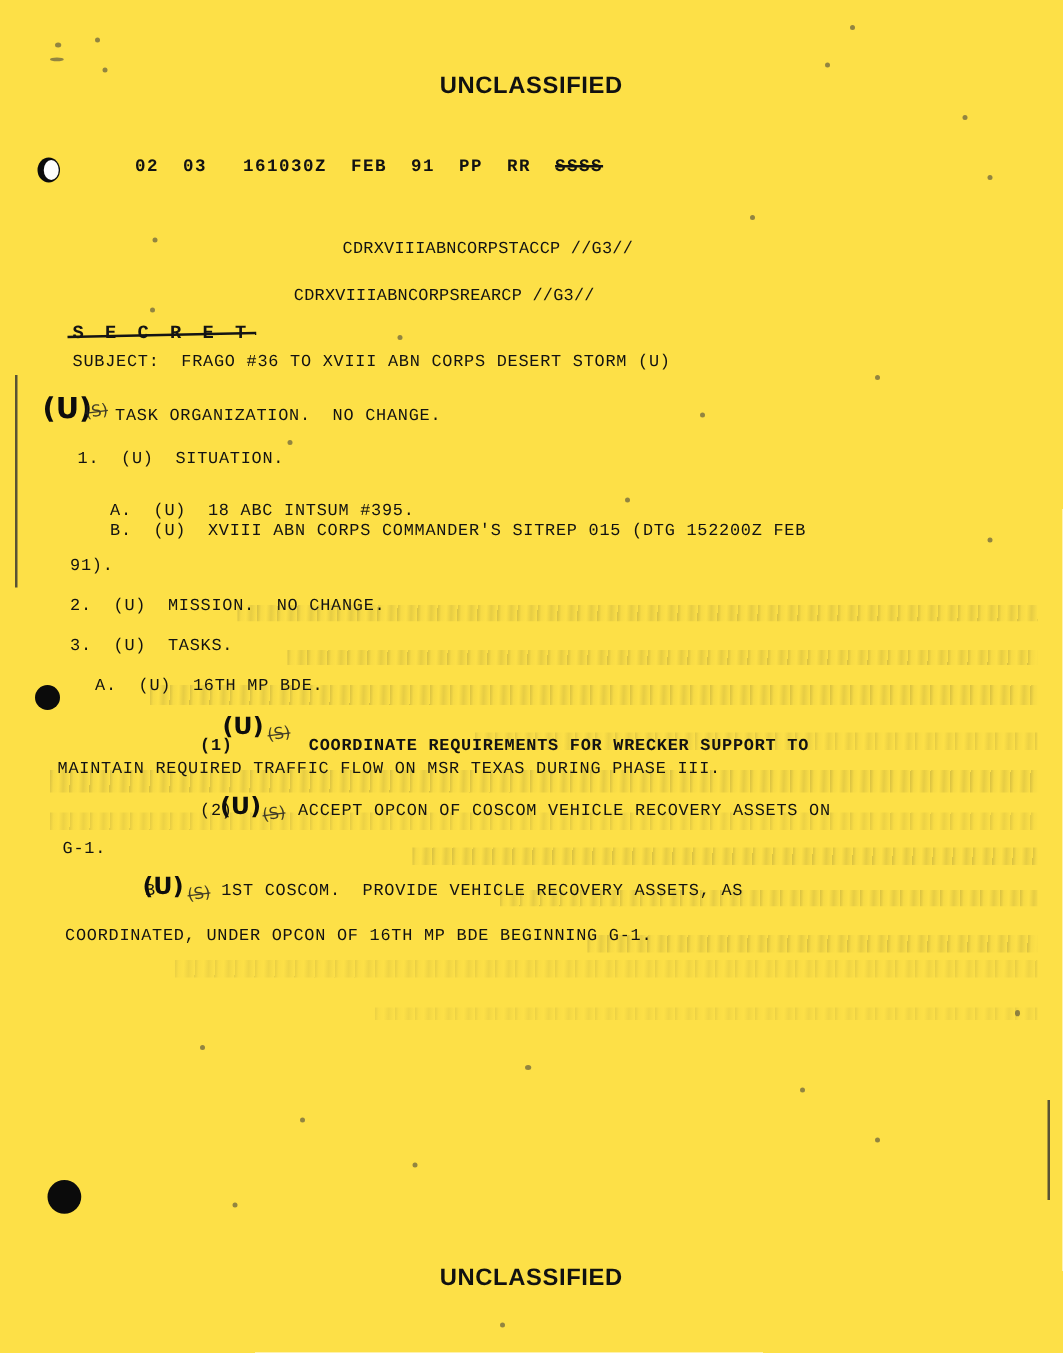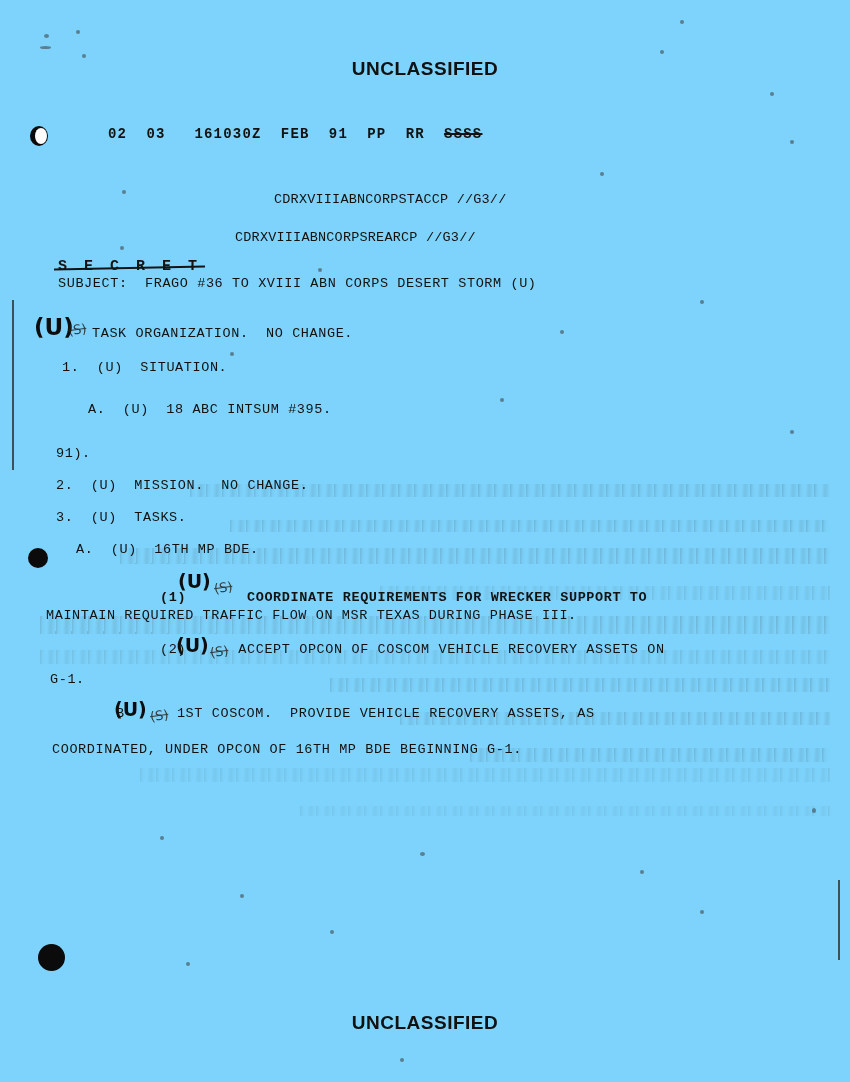--- a/index.html
+++ b/index.html
@@ -13,21 +13,21 @@
     position: relative;
     overflow: hidden;
     font-family: "Liberation Sans", sans-serif;
     color: #0a0a0a;
   }
 
   
   .page {
     position: absolute;
     inset: 0;
-    background: #7dd3fc;
+    background: #fde047;
   }
 
   
   .speckle {
     position: absolute;
     pointer-events: none;
     background: #3a3a3a;
     border-radius: 50%;
     opacity: .55;
   }
@@ -78,21 +78,21 @@
   .secret::after {
     content: "";
     position: absolute;
     left: -4px; right: -4px;
     top: 9px;
     height: 2px;
     background: #141414;
     transform: rotate(-1.2deg);
   }
 
-  .l-subject { top: 276px; left: 58px; }
+  .l-subject { top: 283px; left: 58px; }
   .l-taskorg { top: 326px; left: 92px; }
   .l-1        { top: 360px; left: 62px; }
   .l-a        { top: 390px; left: 88px; margin-top: 12px; }
   .l-b        { top: 418px; left: 88px; }
   .l-91       { top: 446px; left: 56px; }
   .l-2        { top: 478px; left: 56px; }
   .l-3        { top: 510px; left: 56px; }
   .l-3a       { top: 542px; left: 76px; }
   .l-3a1      { top: 590px; left: 160px; font-weight: bold; }
   .l-3a1b     { top: 608px; left: 46px; }
@@ -201,20 +201,21 @@
 
   <div class="mono addr1">CDRXVIIIABNCORPSTACCP //G3//</div>
   <div class="mono addr2">CDRXVIIIABNCORPSREARCP //G3//</div>
 
   <div class="secret">S E C R E T</div>
 
   <div class="mono l-subject">SUBJECT:  FRAGO #36 TO XVIII ABN CORPS DESERT STORM (U)</div>
   <div class="mono l-taskorg">TASK ORGANIZATION.  NO CHANGE.</div>
   <div class="mono l-1">1.  (U)  SITUATION.</div>
   <div class="mono l-a">A.  (U)  18 ABC INTSUM #395.</div>
+  <div class="mono l-b">B.  (U)  XVIII ABN CORPS COMMANDER'S SITREP 015 (DTG 152200Z FEB</div>
   <div class="mono l-91">91).</div>
   <div class="mono l-2">2.  (U)  MISSION.  NO CHANGE.</div>
   <div class="mono l-3">3.  (U)  TASKS.</div>
   <div class="mono l-3a">A.  (U)  16TH MP BDE.</div>
   <div class="mono l-3a1">(1)       COORDINATE REQUIREMENTS FOR WRECKER SUPPORT TO</div>
   <div class="mono l-3a1b">MAINTAIN REQUIRED TRAFFIC FLOW ON MSR TEXAS DURING PHASE III.</div>
   <div class="mono l-3a2">(2)      ACCEPT OPCON OF COSCOM VEHICLE RECOVERY ASSETS ON</div>
   <div class="mono l-g1">G-1.</div>
   <div class="mono l-3b"><span>B      </span>1ST COSCOM.  PROVIDE VEHICLE RECOVERY ASSETS, AS</div>
   <div class="mono l-3bcont">COORDINATED, UNDER OPCON OF 16TH MP BDE BEGINNING G-1.</div>

